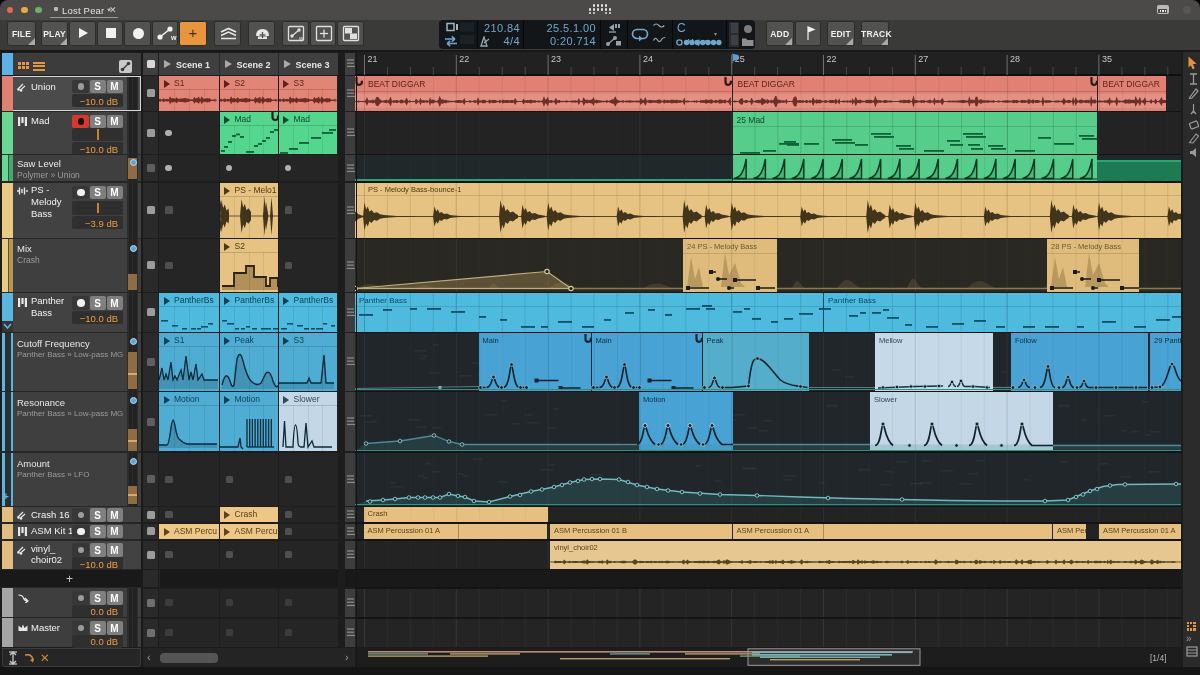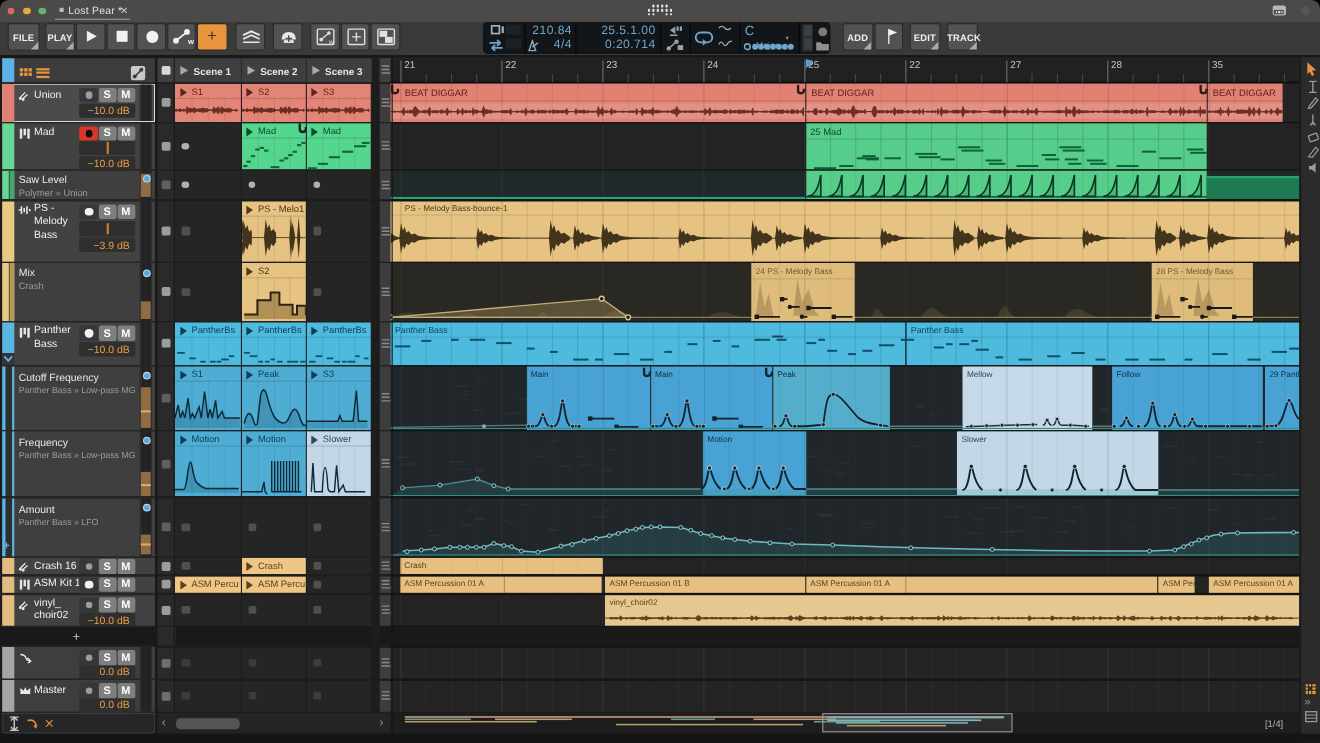--- a/index.html
+++ b/index.html
@@ -340,21 +340,21 @@
 <div style="position:absolute;left:126.5px;top:333px;width:11px;height:57.5px;background:#2c2c2c;"></div>
     <div style="position:absolute;left:128.5px;top:333px;width:3.5px;height:57.5px;background:#222;"></div>
     <div style="position:absolute;left:133px;top:333px;width:3.5px;height:57.5px;background:#222;"></div>
 <div style="position:absolute;left:127.5px;top:352px;width:9.5px;height:37px;background:#8f6c42;"></div>
 <div style="position:absolute;left:127.5px;top:372.5px;width:9.5px;height:2px;background:#d8a96a;"></div>
 <div style="position:absolute;left:130px;top:338px;width:7px;height:7px;background:#5aa7d8;border-radius:50%;border:1px solid #bcd9ee;"></div>
 <div style="position:absolute;left:2px;top:392px;width:139px;height:59px;background:#3f3f3f;"></div>
 <div style="position:absolute;left:2px;top:392px;width:11px;height:59px;background:#2e2e2e;"></div>
 <div style="position:absolute;left:2px;top:392px;width:2.5px;height:59px;background:#59b7e2;"></div>
 <div style="position:absolute;left:10.5px;top:392px;width:2.5px;height:59px;background:#59b7e2;"></div>
-<div style="position:absolute;left:17px;top:397px;font-size:9.5px;color:#e8e8e8;font-weight:400;letter-spacing:0px;white-space:nowrap;">Frequency</div>
+<div style="position:absolute;left:17px;top:397px;font-size:9.5px;color:#e8e8e8;font-weight:400;letter-spacing:0px;white-space:nowrap;">Resonance</div>
 <div style="position:absolute;left:17px;top:409px;font-size:8px;color:#9b9b9b;font-weight:400;letter-spacing:0px;white-space:nowrap;">Panther Bass » Low-pass MG</div>
 <div style="position:absolute;left:126.5px;top:392px;width:11px;height:59px;background:#2c2c2c;"></div>
     <div style="position:absolute;left:128.5px;top:392px;width:3.5px;height:59px;background:#222;"></div>
     <div style="position:absolute;left:133px;top:392px;width:3.5px;height:59px;background:#222;"></div>
 <div style="position:absolute;left:127.5px;top:429px;width:9.5px;height:21.5px;background:#8f6c42;"></div>
 <div style="position:absolute;left:127.5px;top:440px;width:9.5px;height:2px;background:#d8a96a;"></div>
 <div style="position:absolute;left:130px;top:397px;width:7px;height:7px;background:#5aa7d8;border-radius:50%;border:1px solid #bcd9ee;"></div>
 <div style="position:absolute;left:2px;top:453px;width:139px;height:52.5px;background:#3f3f3f;"></div>
 <div style="position:absolute;left:2px;top:453px;width:11px;height:52.5px;background:#2e2e2e;"></div>
 <div style="position:absolute;left:2px;top:453px;width:2.5px;height:52.5px;background:#59b7e2;"></div>

